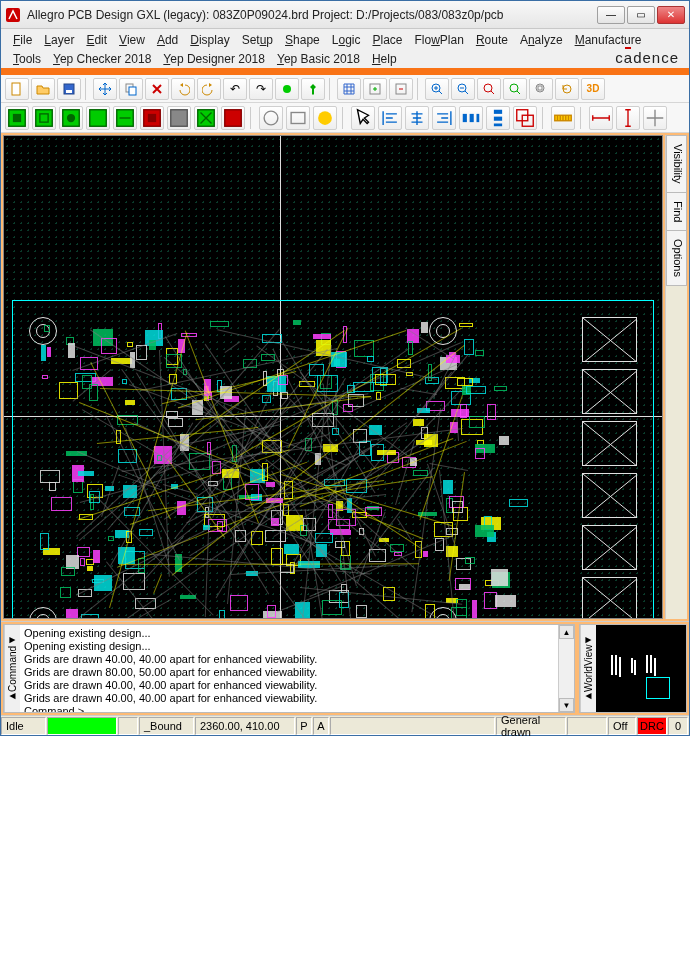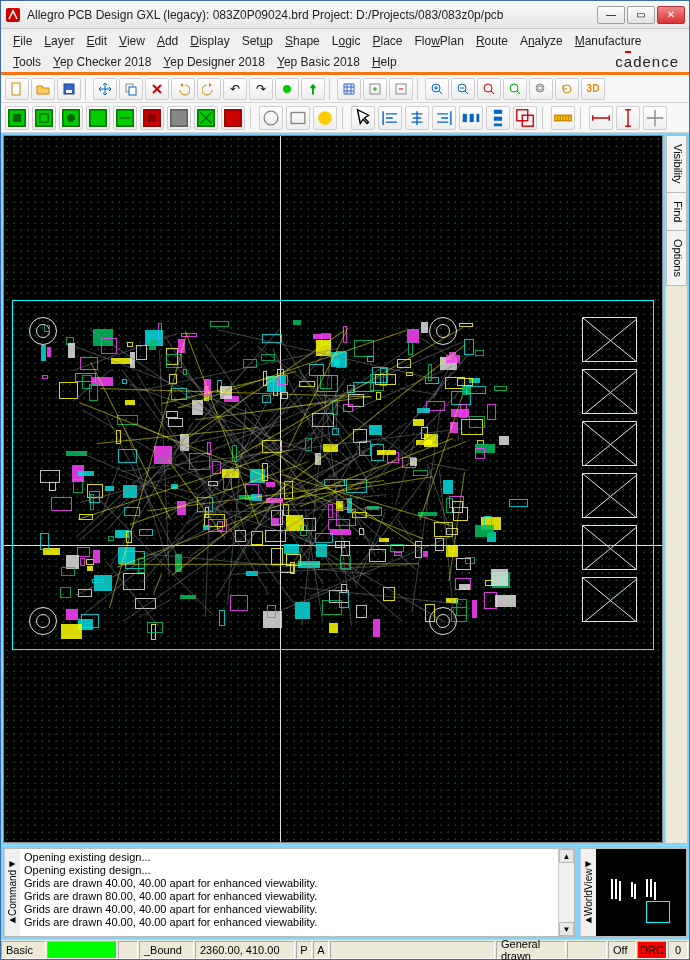--- a/index.html
+++ b/index.html
@@ -1,25 +1,25 @@
 <!DOCTYPE html>
 <html><head>
 <meta charset="utf-8">
 <style>
 * { box-sizing: border-box; margin: 0; padding: 0; font-family: "Segoe UI", Tahoma, sans-serif; }
 body { width: 690px; height: 960px; background: #fff; overflow: hidden; }
-.window { width: 690px; height: 960px; border: 1px solid #3a6ea5; display: flex; flex-direction: column; background: #7dd3fc; }
+.window { width: 690px; height: 736px; border: 1px solid #3a6ea5; display: flex; flex-direction: column; background: #fdba74; }
 .titlebar { height: 28px; background: linear-gradient(#f8f8f8,#e6e6e6); display: flex; align-items: center; padding: 0 4px; border-bottom: 1px solid #c8c8c8; }
 .titlebar .icon { width: 16px; height: 16px; margin-right: 6px; }
 .titlebar .title { font-size: 12px; color: #222; flex: 1; white-space: nowrap; overflow: hidden; }
 .winbtns { display: flex; gap: 2px; }
 .winbtn { width: 28px; height: 18px; border: 1px solid #a0a0a0; background: linear-gradient(#fdfdfd,#e4e4e4); border-radius: 2px; font-size: 10px; display: flex; align-items: center; justify-content: center; cursor: pointer; }
 .winbtn.close { background: linear-gradient(#e88,#d33); color: #fff; border-color: #a33; }
 
-.menubar { height: 46px; background: #f0f0f0; padding: 2px 6px 0 6px; display: flex; flex-wrap: wrap; align-items: center; border-bottom: 3px solid #f97316; position: relative; }
+.menubar { height: 46px; background: #f0f0f0; padding: 2px 6px 0 6px; display: flex; flex-wrap: wrap; align-items: center; border-bottom: 7px solid #f97316; position: relative; }
 .menuitem { font-size: 12px; padding: 2px 6px; cursor: pointer; color: #222; }
 .menuitem u { text-decoration: underline; }
 .cadence { position: absolute; right: 10px; bottom: 2px; font-size: 15px; letter-spacing: 1px; color: #222; font-weight: 500; }
 .cadence .a { position: relative; }
 .cadence .a::after { content:""; position:absolute; top:-2px; left:1px; width:6px; height:1.5px; background:#c00; }
 
 .toolbar { height: 28px; background: #f7f7f7; border-bottom: 1px solid #d6d6d6; display: flex; align-items: center; padding: 0 4px; gap: 2px; }
 .tbtn { width: 24px; height: 22px; border: 1px solid #cfcfcf; background: linear-gradient(#fff,#eee); border-radius: 2px; display: flex; align-items: center; justify-content: center; cursor: pointer; font-size: 12px; }
 .tsep { width: 4px; height: 22px; border-left: 1px solid #ccc; margin: 0 2px; }
 .tbtn svg { width: 14px; height: 14px; }
@@ -798,23 +798,24 @@
     <div class="cmdwrap">
       <div class="cmdlabel">
         <span style="writing-mode:horizontal-tb;font-size:8px;">▶</span>
         <span>Command</span>
         <span style="writing-mode:horizontal-tb;font-size:8px;">◀</span>
       </div>
       <div class="cmdtext" id="cmdlines">
           <div>Opening existing design...</div>
           <div>Opening existing design...</div>
           <div>  Grids are drawn 40.00, 40.00 apart for enhanced viewability.</div>
-          <div>  Grids are drawn 80.00, 40.00 apart for enhanced viewability.</div>
+          <div>  Grids are drawn 80.00, 50.00 apart for enhanced viewability.</div>
           <div>  Grids are drawn 40.00, 40.00 apart for enhanced viewability.</div>
           <div>  Grids are drawn 40.00, 40.00 apart for enhanced viewability.</div>
+          <div>Command &gt;</div>
         </div>
       <div class="cmdscroll">
         <div class="sbtn">▲</div>
           <div style="flex:1"></div>
           <div class="sbtn">▼</div>
       </div>
     </div>
     <div class="wvwrap">
       <div class="wvlabel">
         <span style="writing-mode:horizontal-tb;font-size:8px;">▶</span>
@@ -826,21 +827,21 @@
           <div style="position:absolute;left:5px;top:5px;width:2px;height:20px;background:#fff;box-shadow:4px 0 #fff,8px 2px #fff"></div>
           <div style="position:absolute;left:25px;top:8px;width:2px;height:15px;background:#fff;box-shadow:3px 2px #fff"></div>
           <div style="position:absolute;left:40px;top:5px;width:2px;height:18px;background:#fff;box-shadow:4px 0 #fff,8px 3px #fff"></div>
         </div>
         <div class="viewport"></div>
       </div>
     </div>
   </div>
 
   <div class="statusbar">
-    <div class="sseg" style="width:45px">Basic</div>
+    <div class="sseg" style="width:45px">Idle</div>
     <div class="sseg sgreen"></div>
     <div class="sseg" style="width:20px"></div>
     <div class="sseg" style="width:55px">_Bound</div>
     <div class="sseg" style="width:100px">2360.00, 410.00</div>
     <div class="sseg" style="width:16px;justify-content:center">P</div>
     <div class="sseg" style="width:16px;justify-content:center">A</div>
     <div class="sseg" style="flex:1"></div>
     <div class="sseg" style="width:70px">General drawn</div>
     <div class="sseg" style="width:40px"></div>
     <div class="sseg" style="width:28px">Off</div>

